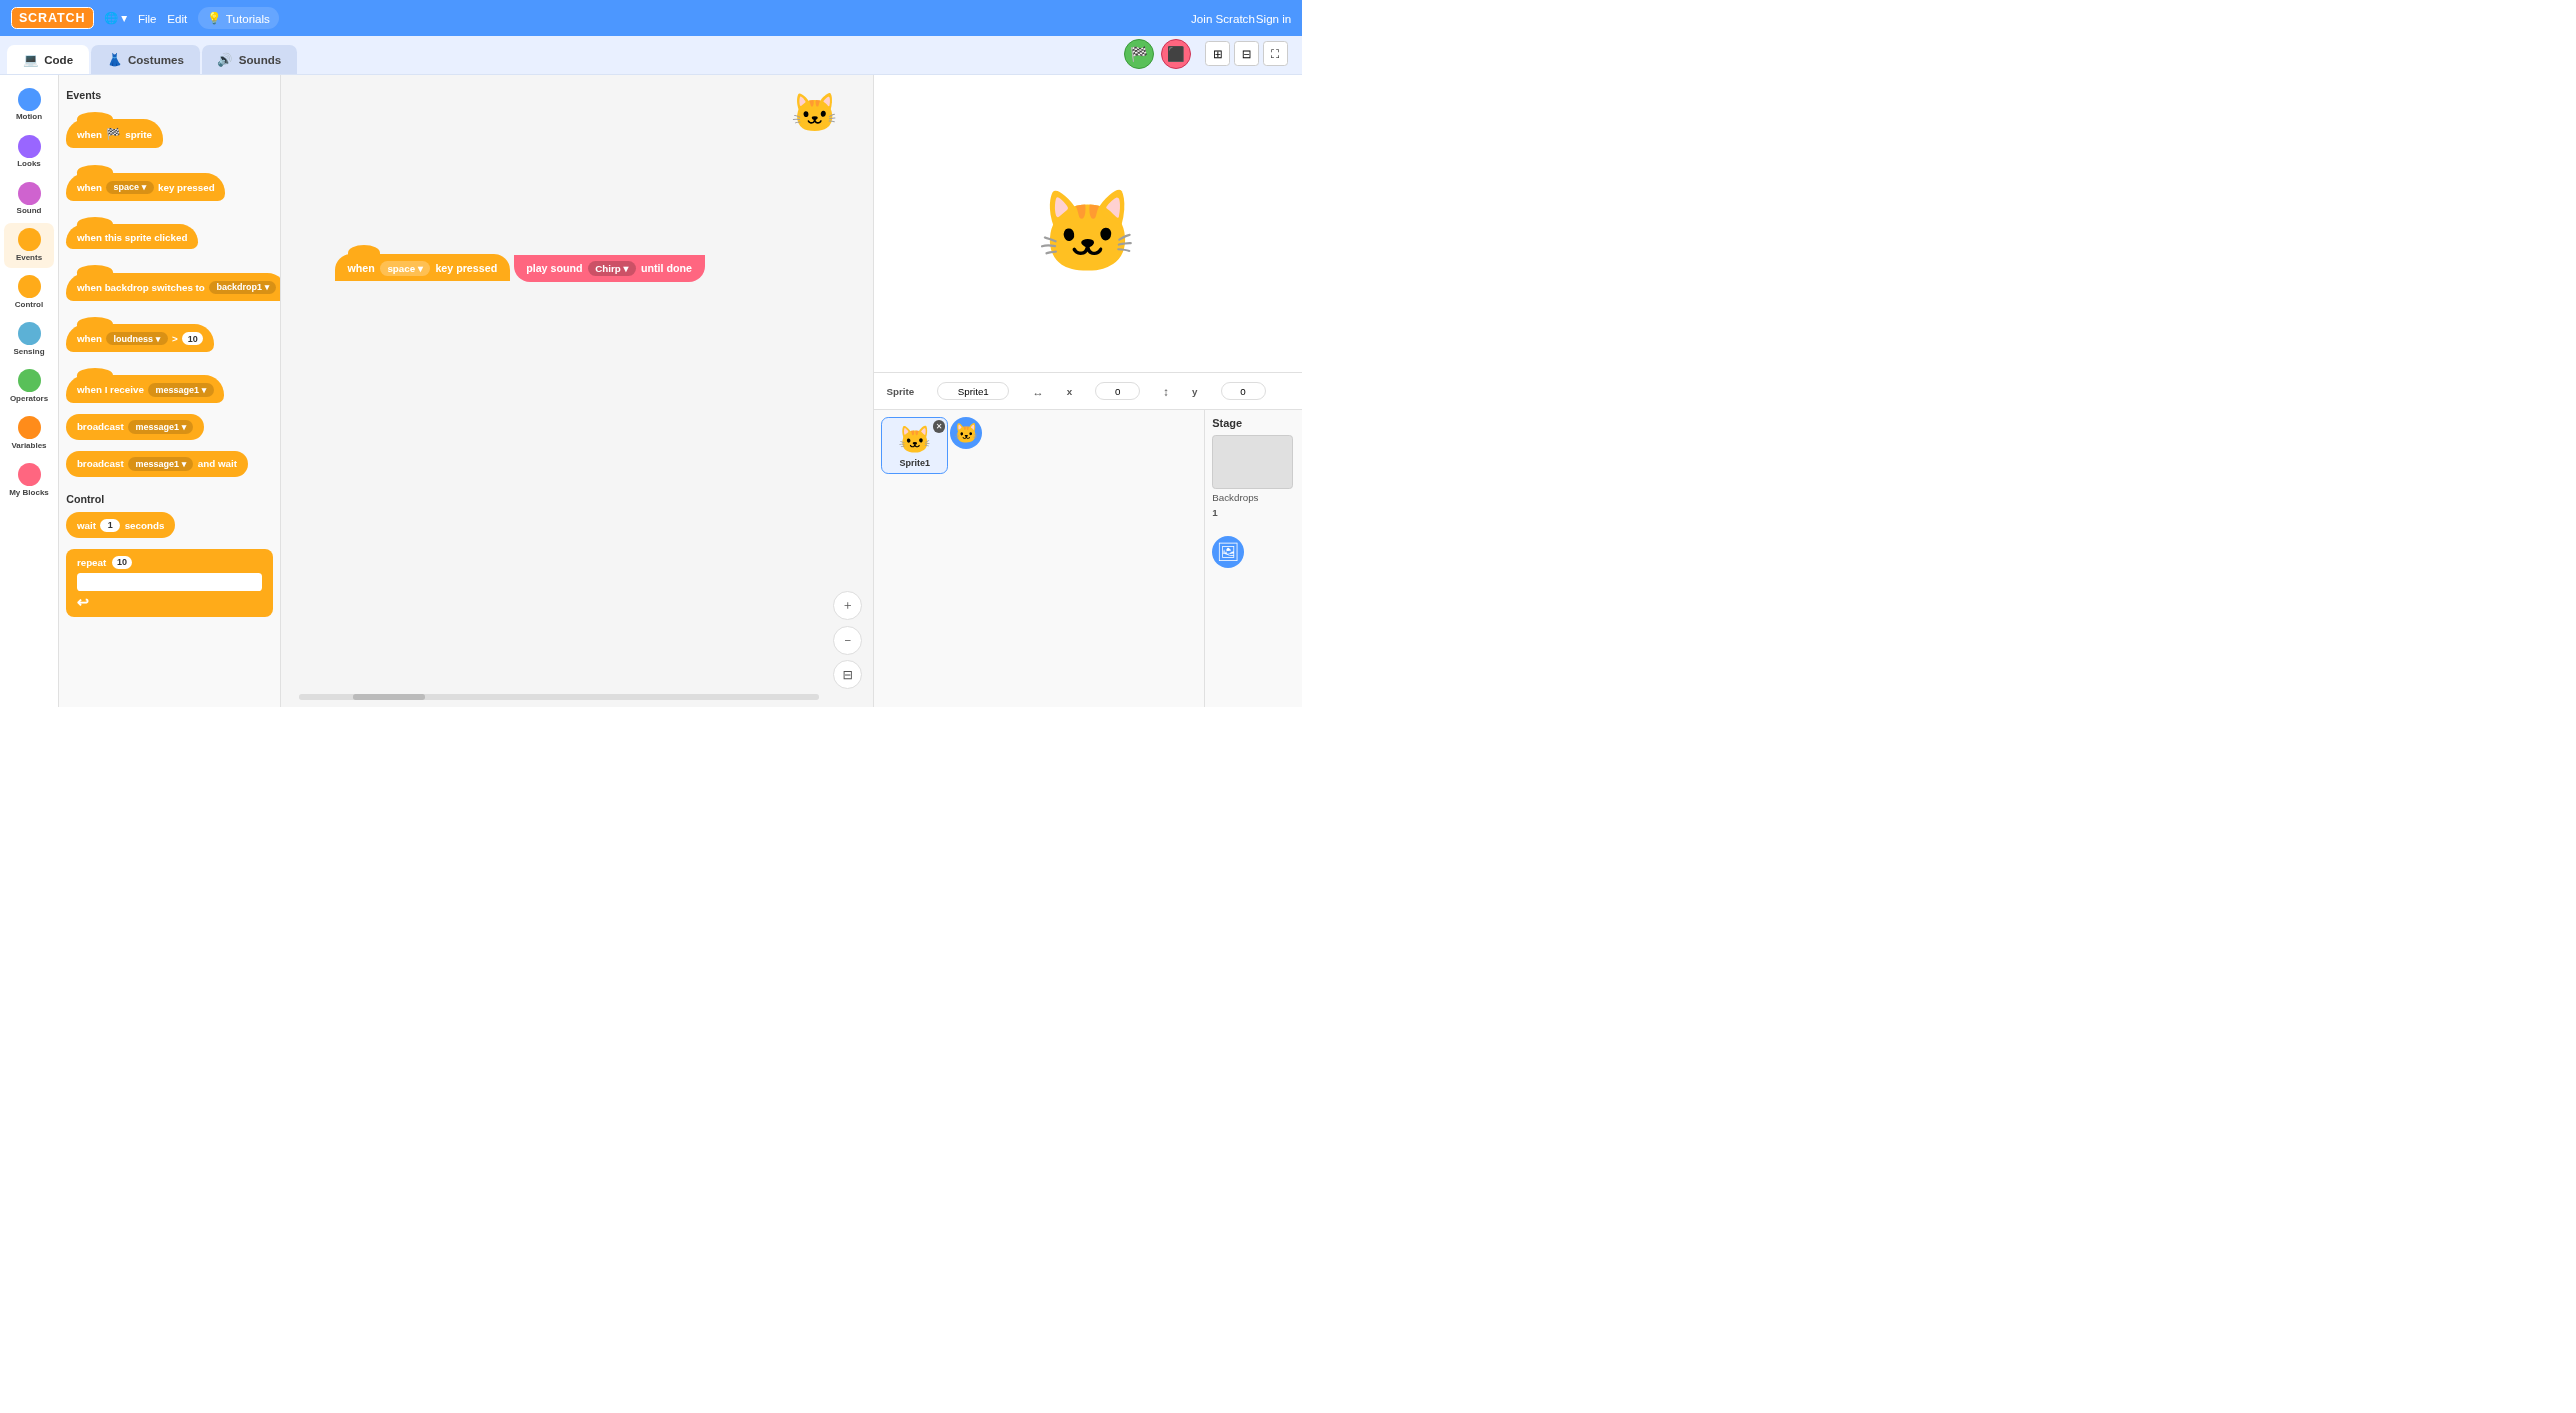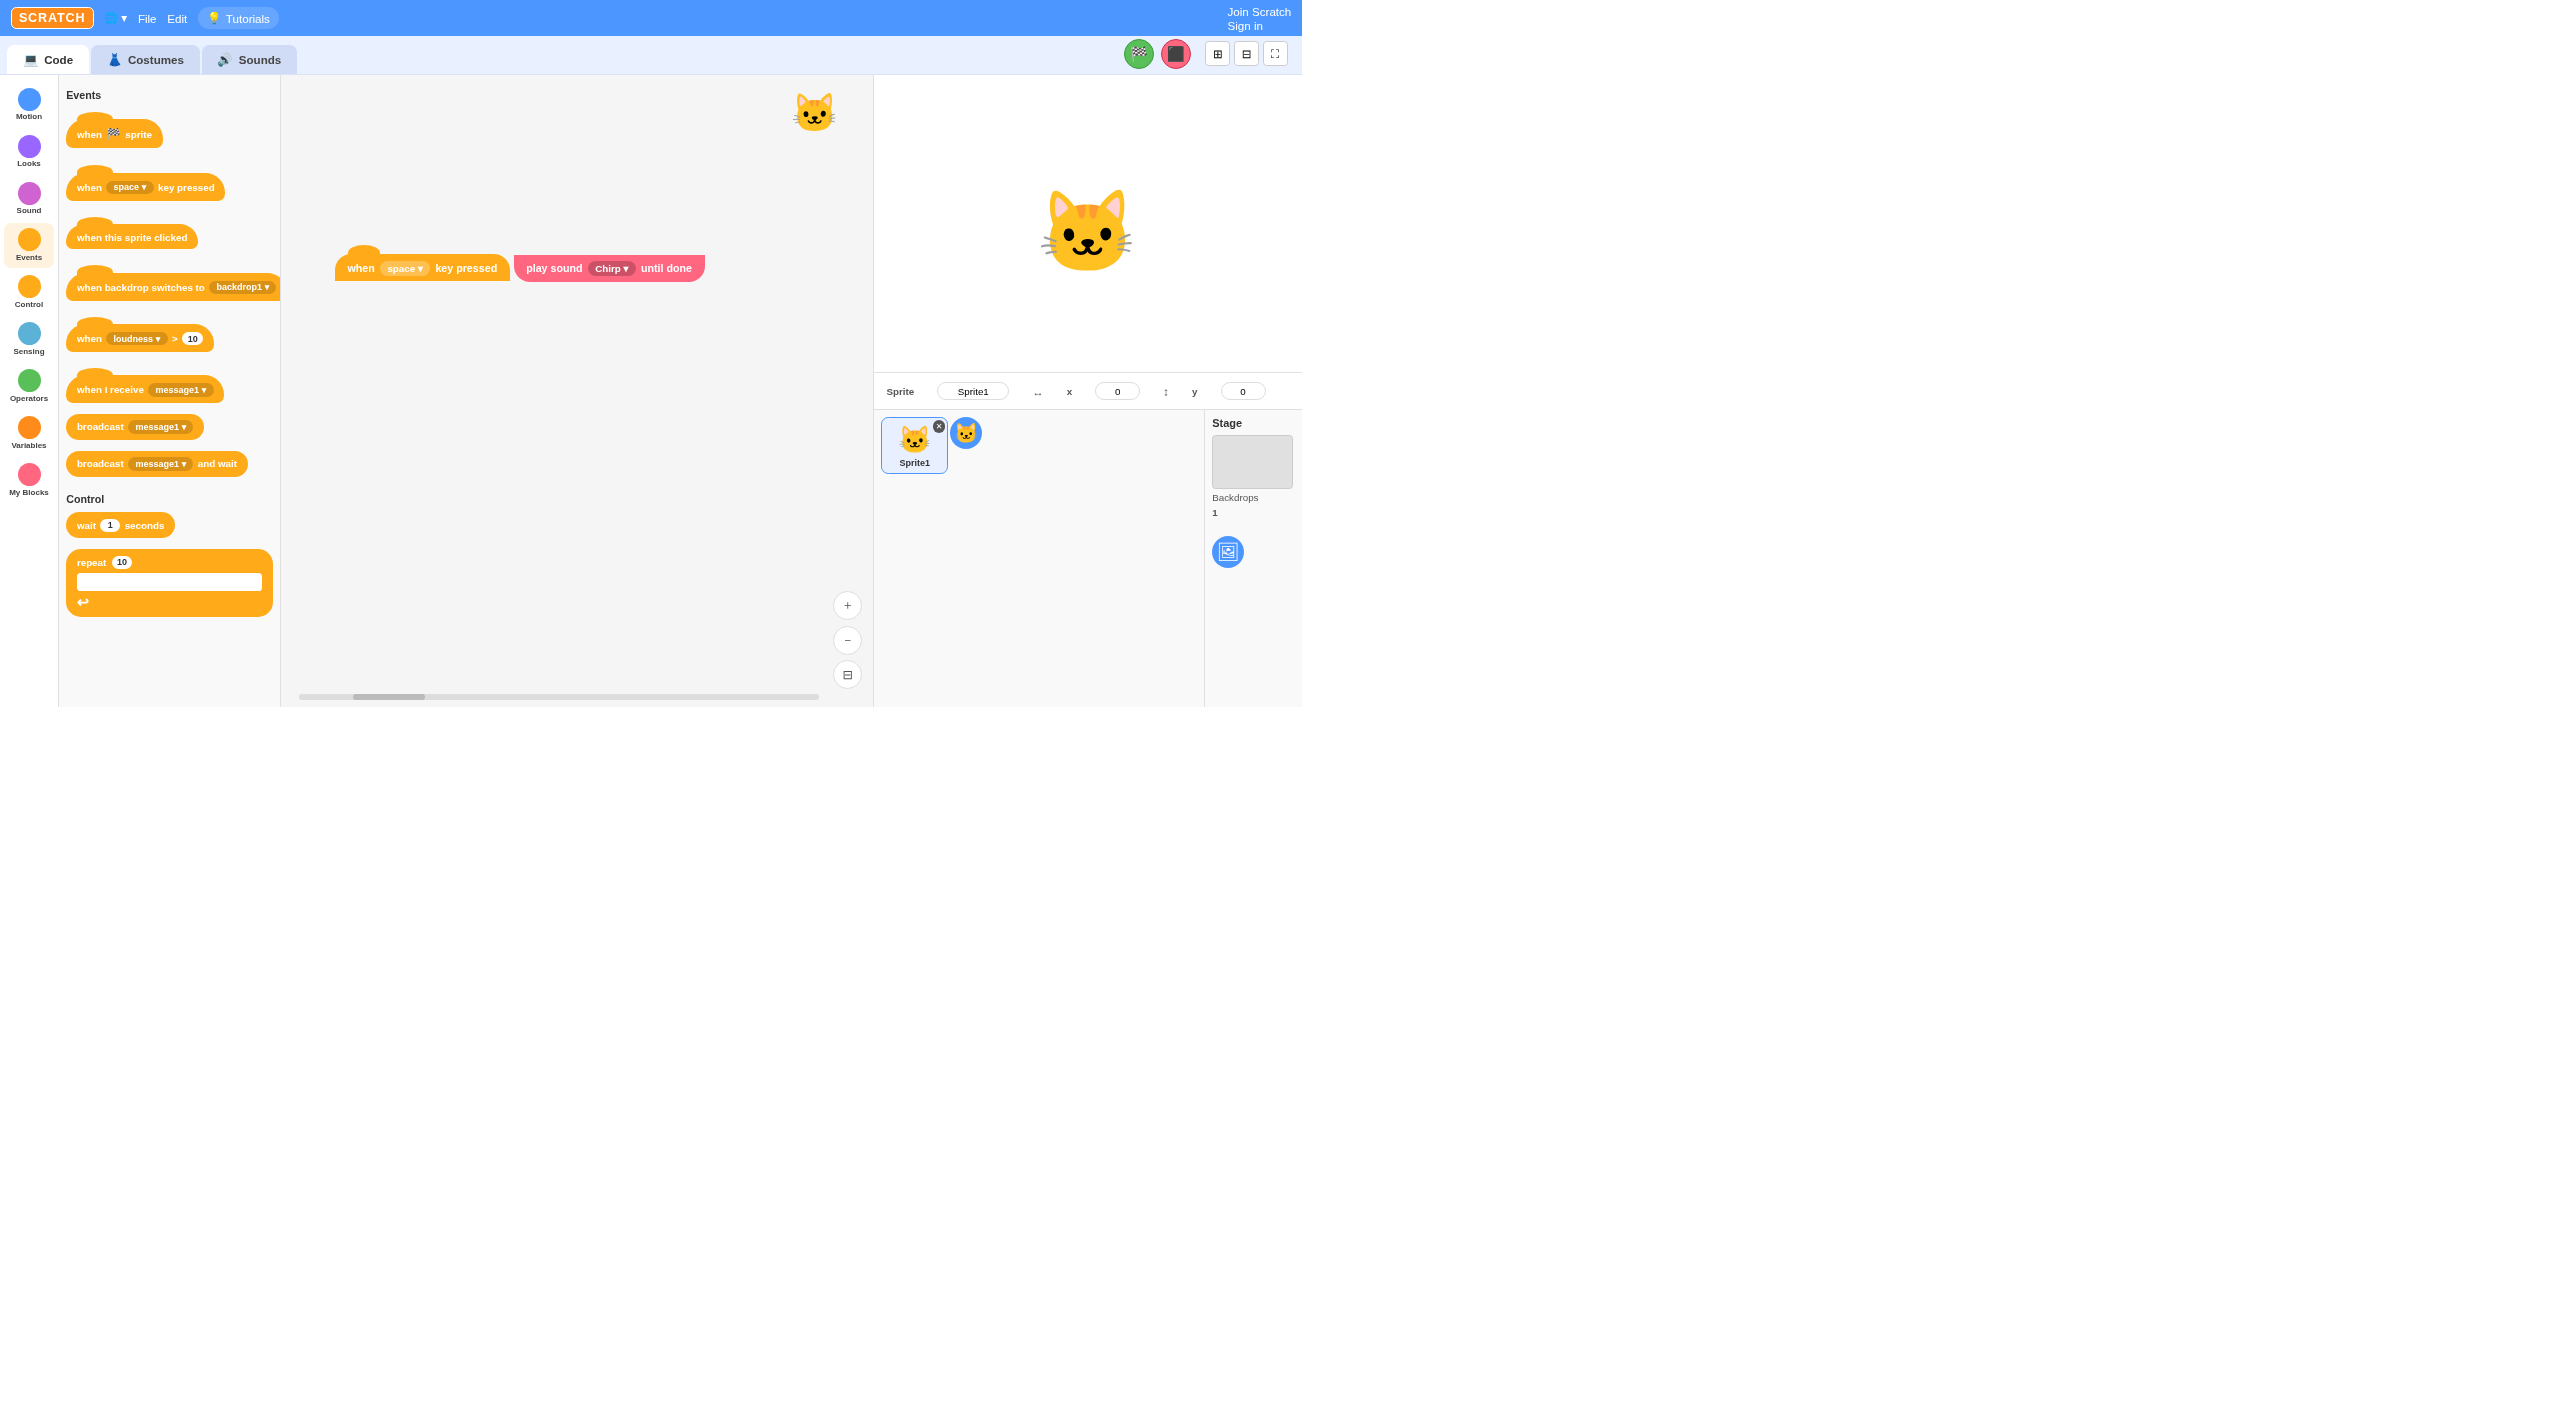--- a/index.html
+++ b/index.html
@@ -45,21 +45,20 @@
       align-items: center;
       gap: 4.5px;
       background: rgba(255,255,255,0.15);
       padding: 3.6px 9px;
       border-radius: 18px;
     }
     .nav-right {
       margin-left: auto;
       display: flex;
       gap: 1px;
-      flex-direction: column;
     }
     .nav-right span { color: white; font-size: 11.6px; cursor: pointer; font-weight: 500; }
 
     
     .tabs-bar {
       background: #e9f0ff;
       height: 39px;
       display: flex;
       align-items: flex-end;
       padding: 0 7.2px;
@@ -189,21 +188,21 @@
       position: absolute;
       top: -7.2px;
       left: 10.7px;
       width: 36px;
       height: 14.3px;
       background: inherit;
       border-radius: 50% 50% 0 0;
     }
     .c-block {
       background: #FFAB19;
-      border-radius: 15px;
+      border-radius: 8px;
       padding: 6.3px 10.7px;
       font-size: 9.8px;
       font-weight: 700;
       color: white;
       margin-bottom: 5.4px;
       cursor: grab;
       min-width: 107px;
       position: relative;
     }
     .c-block-inner {

